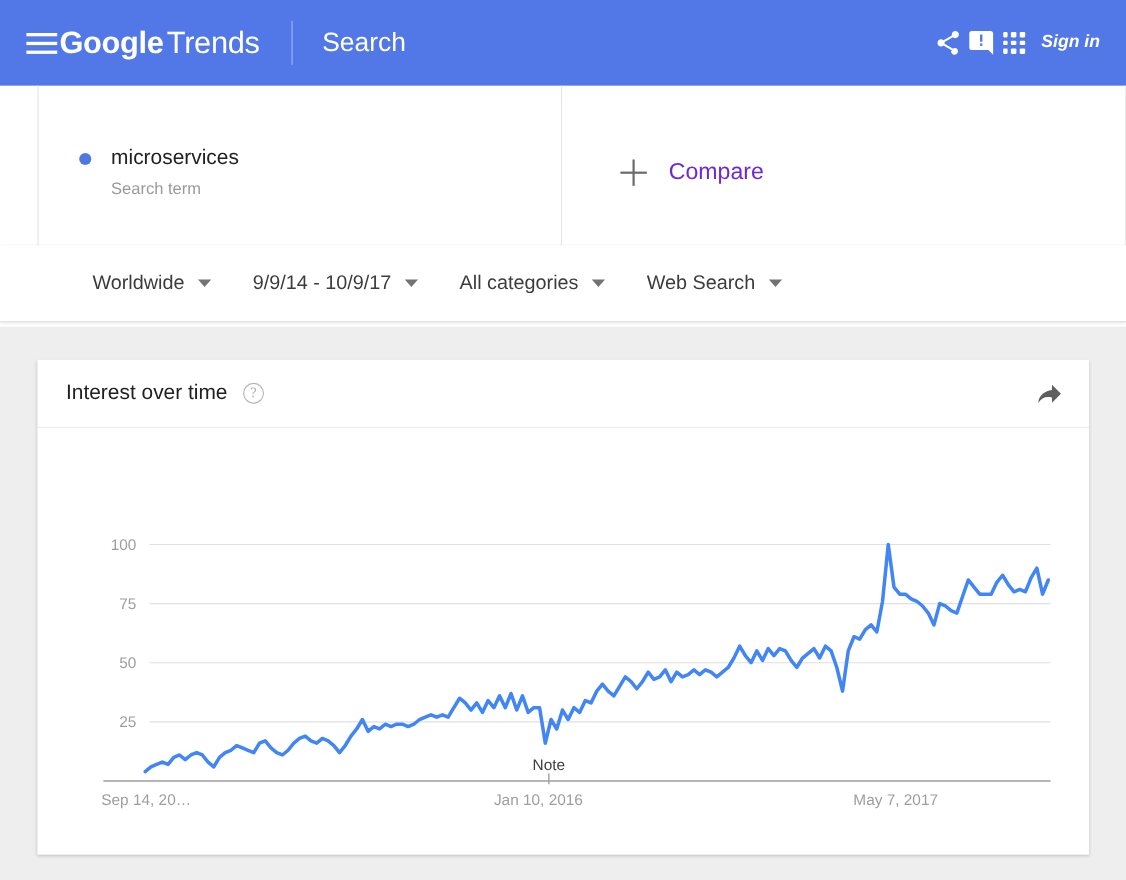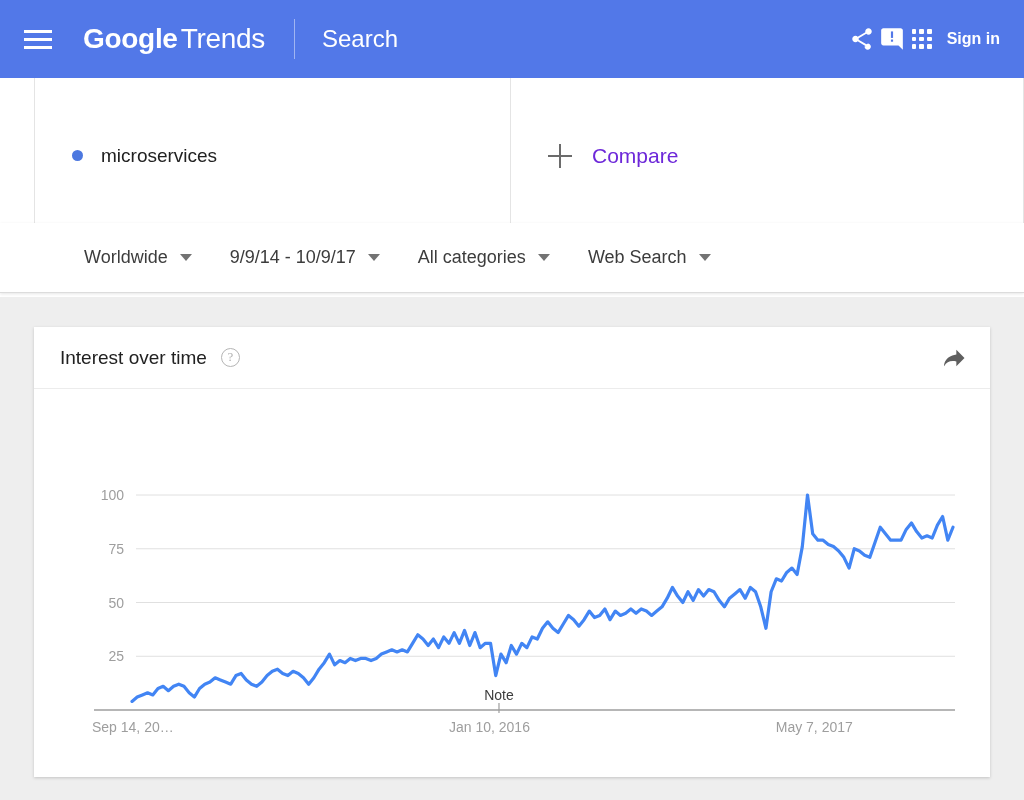--- a/index.html
+++ b/index.html
@@ -20,21 +20,20 @@
     display: flex; align-items: center;
   }
   .hamburger {
     margin-left: 24px; width: 30px; height: 26px;
     display: flex; flex-direction: column; justify-content: center; gap: 5px;
     cursor: pointer;
   }
   .hamburger span { display: block; height: 3px; width: 28px; background: #ffffff; border-radius: 0; }
 
   .brand {
-    margin-left: 29px;
     color: #ffffff;
     font-size: 28px;
     letter-spacing: -0.3px;
     white-space: nowrap;
     display: flex; align-items: center;
     cursor: pointer;
   }
   .brand .g-word { font-weight: bold; }
   .brand .t-word { font-weight: 400; margin-left: 3px; }
 
@@ -44,21 +43,21 @@
     background: rgba(255,255,255,0.45);
   }
   .explore {
     margin-left: 27px;
     color: #ffffff; font-size: 24px; font-weight: 400;
     cursor: pointer; white-space: nowrap;
   }
 
   .appbar-right {
     margin-left: auto; margin-right: 24px;
-    display: flex; align-items: center; 
+    display: flex; align-items: center;  font-style: italic;
   }
   .icon-btn {
     width: 30px; height: 30px;
     display: flex; align-items: center; justify-content: center;
     cursor: pointer;
   }
   .signin {
     color: #ffffff; font-size: 16px; font-weight: bold;
     margin-left: 10px; white-space: nowrap; cursor: pointer;
   }
@@ -70,21 +69,22 @@
     gap: 3px;
   }
   .apps-grid i { display: block; background: #ffffff; border-radius: 1px; }
 
   
   .query-row {
     position: absolute; left: 0; top: 78px;
     width: 1024px; height: 160px;
     display: flex;
     background: #ffffff;
-    border-bottom: 5px solid #8b5cf6;
+    border-bottom: 3px solid #8b5cf6;
+    gap: 16px;
   }
   .query-cell {
     width: 477px; margin-left: 34px;
     border-left: 1px solid #e4e4e4;
     border-right: 1px solid #e4e4e4;
     display: flex; flex-direction: column; justify-content: center;
     padding-left: 37px;
     cursor: pointer;
   }
   .term-line { display: flex; align-items: center; }
@@ -223,20 +223,21 @@
       <div class="signin">Sign in</div>
     </div>
   </div>
 
   <div class="query-row">
     <div class="query-cell">
       <div class="term-line">
         <div class="term-dot"></div>
         <div class="term-text">microservices</div>
       </div>
+      <div class="term-sub">Search term</div>
     </div>
 
     <div class="compare-cell">
       <div class="plus-icon"></div>
       <div class="compare-label">Compare</div>
     </div>
   </div>
 
   <div class="filterbar">
     <div class="filter-item">

